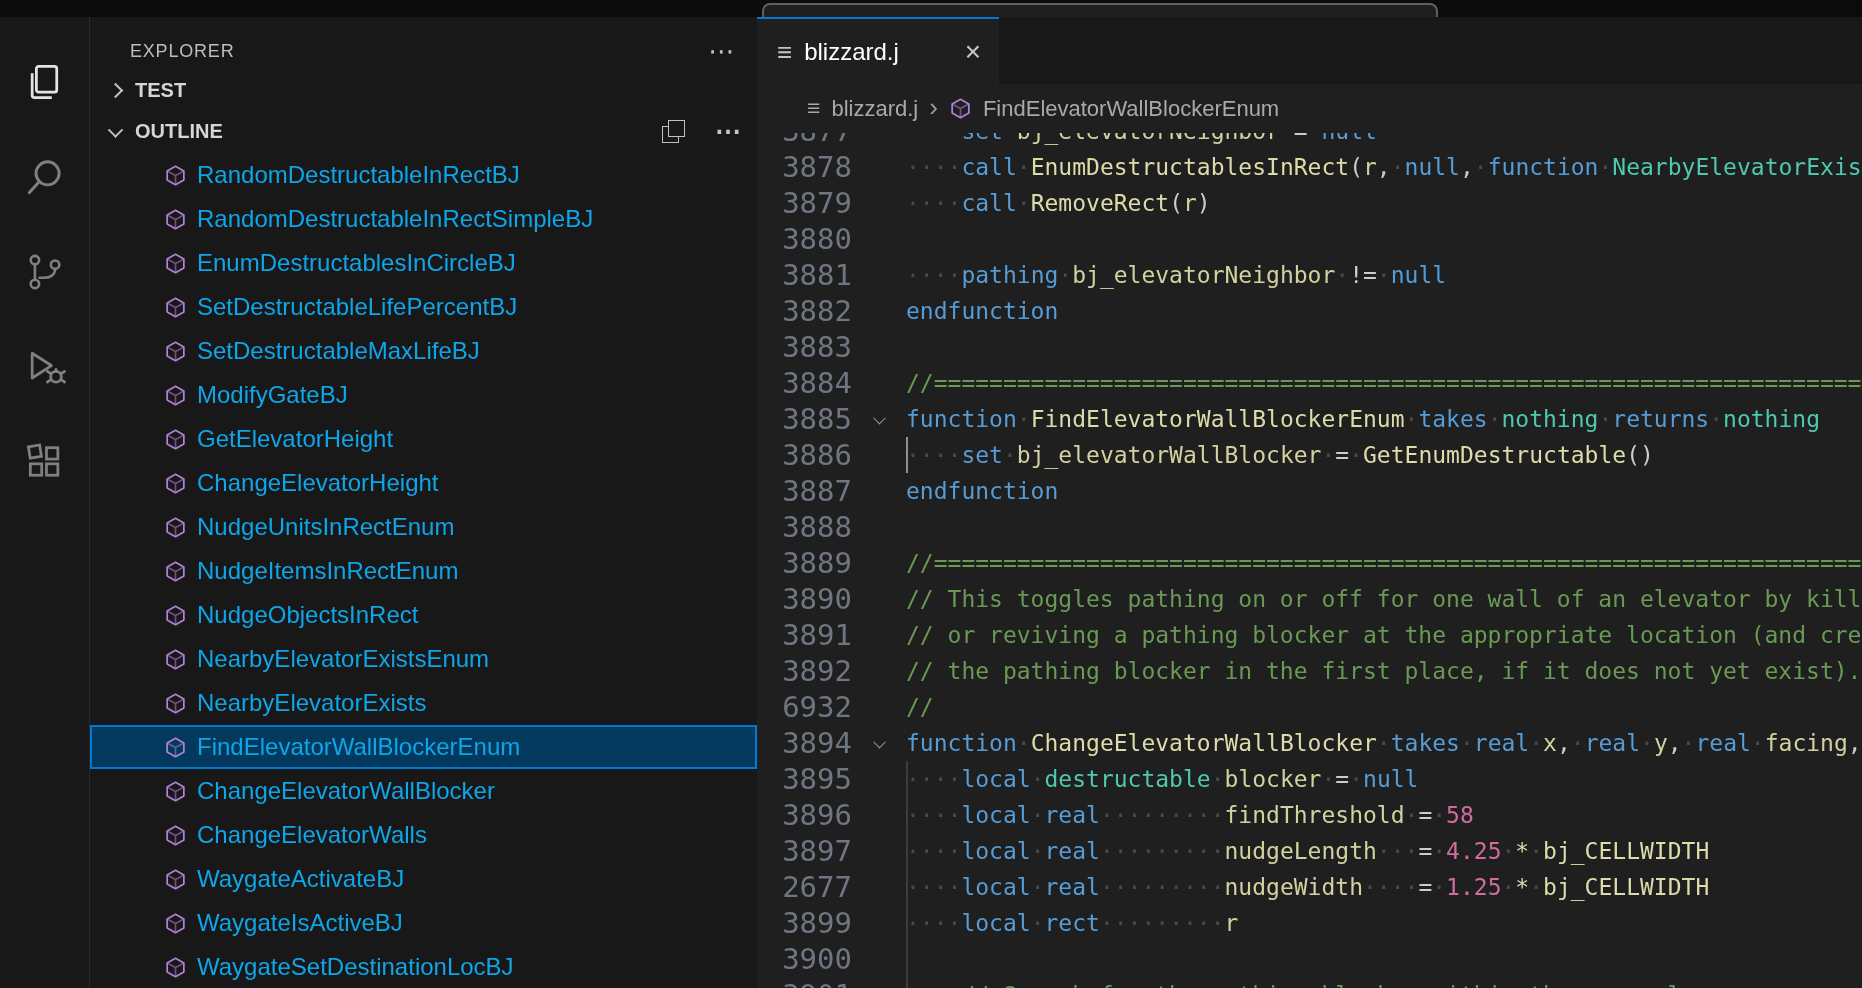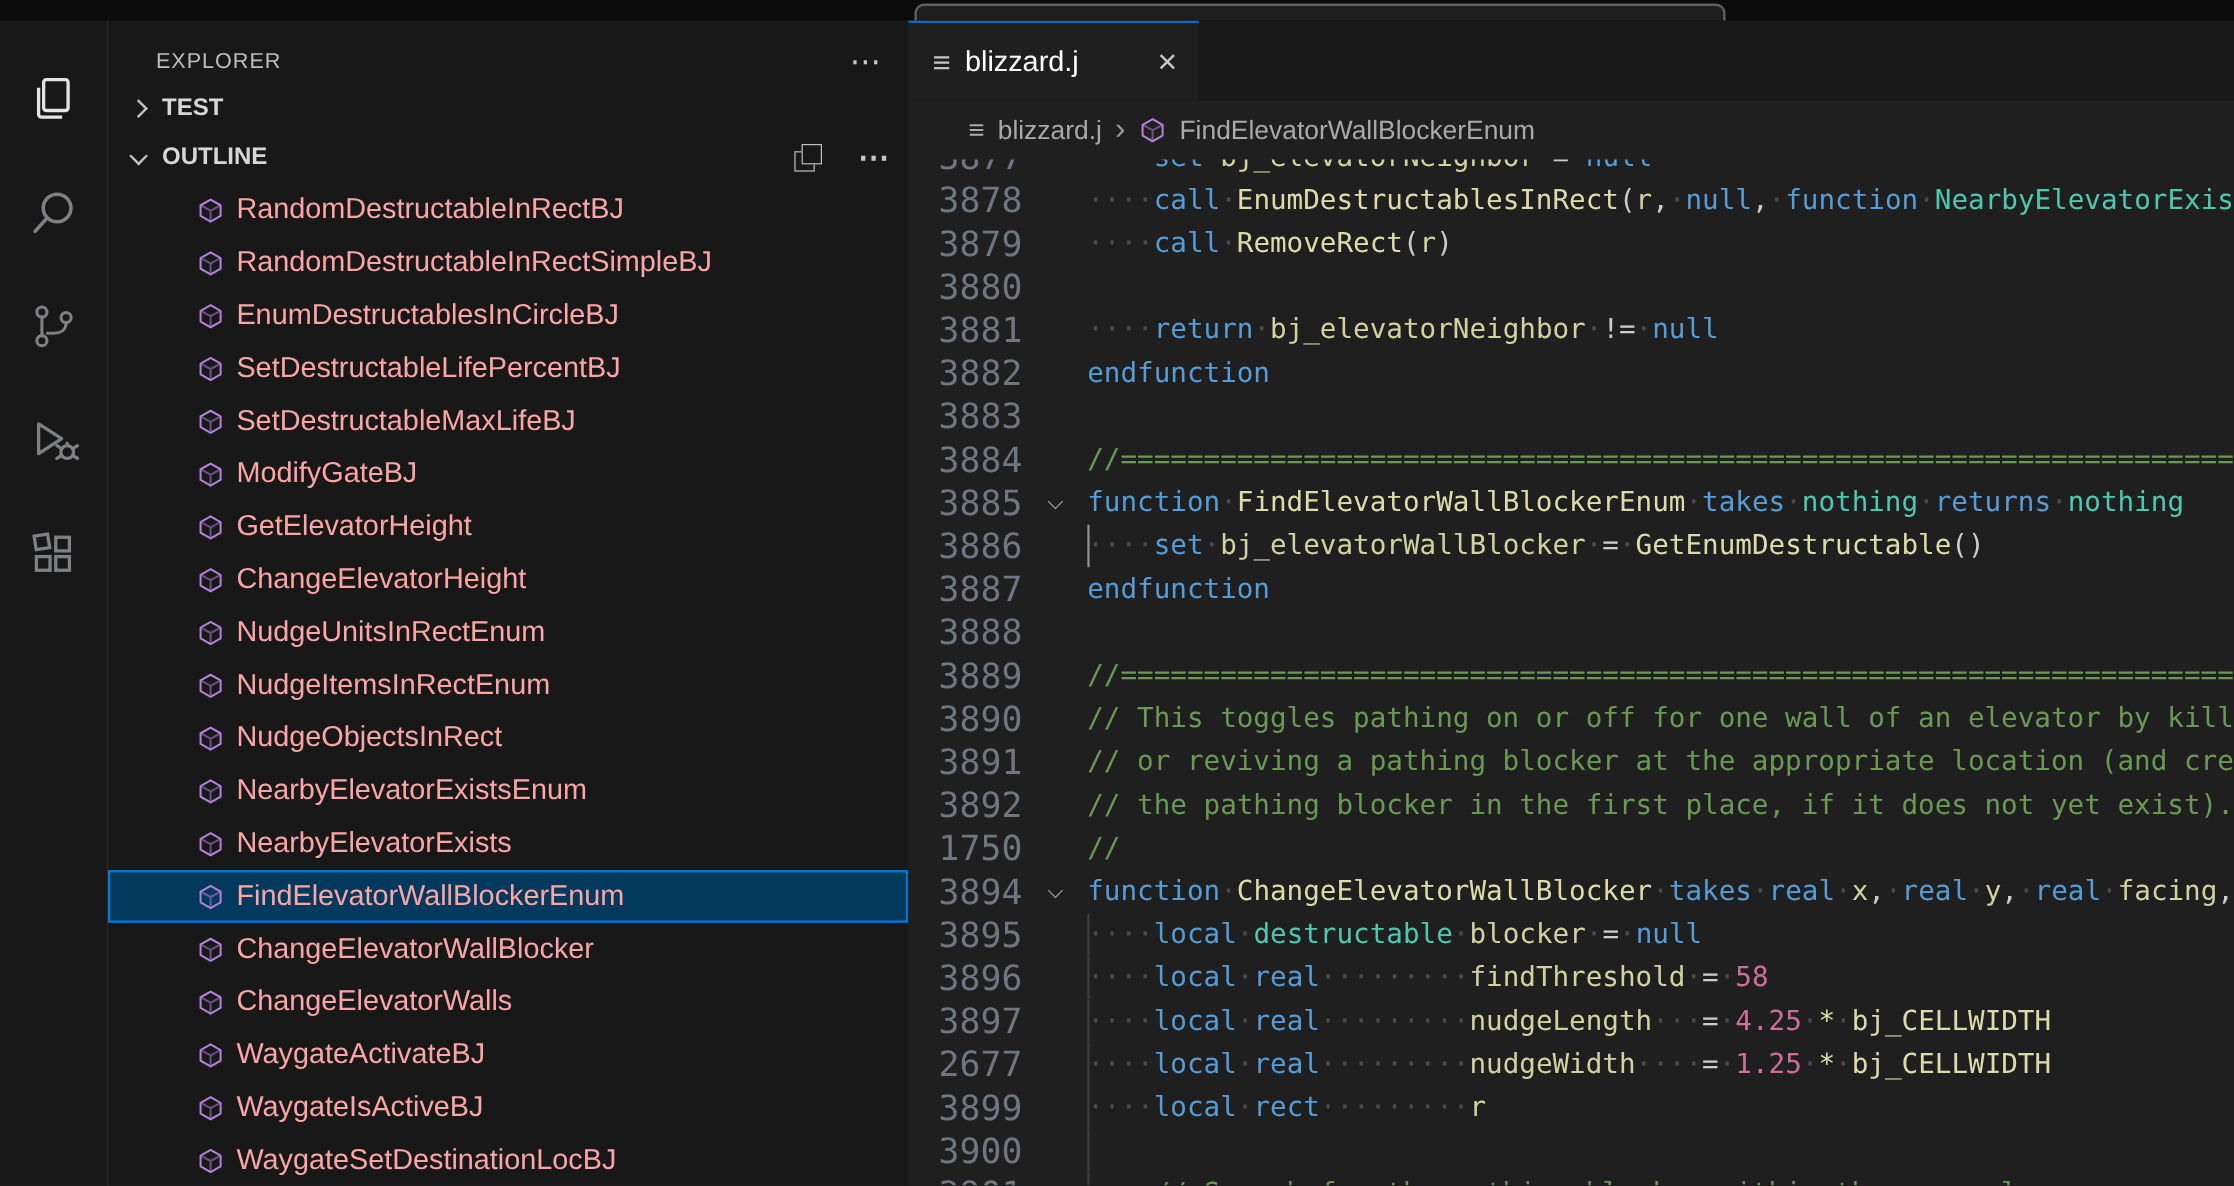--- a/index.html
+++ b/index.html
@@ -57,21 +57,21 @@
   .chev.right{ transform:rotate(-45deg); }
   .chev.down{ transform:rotate(45deg) translate(-1px,-1px); }
   .chev.fold{ width:9px; height:9px; border-width:1.8px; border-color:#9d9d9d; transform:rotate(45deg) translate(-1px,-1px); }
   .dup-icon{ position:relative; width:23px; height:23px; margin-right:16px; flex:none; }
   .dup-icon::before{ content:""; position:absolute; left:0; bottom:0; width:15px; height:15px; border:1.6px solid #c0c0c0; }
   .dup-icon::after{ content:""; position:absolute; right:0; top:0; width:15px; height:15px; border:1.6px solid #c0c0c0; background:#181818; }
 
   .outline-list{ flex:1; overflow:hidden; }
   .outline-row{
     height:44px; display:flex; align-items:center; gap:10px; padding-left:74px;
-    font-size:24px; color:#fca5a5; white-space:nowrap;
+    font-size:24px; color:#0ea5e9; white-space:nowrap;
   }
   .outline-row.selected{
     background:var(--c-selection);
     outline:2px solid var(--c-accent); outline-offset:-2px;
   }
   .symbol-icon{ width:23px; height:23px; flex:none; color:var(--c-symbol); display:inline-flex; }
   .symbol-icon svg{ width:23px; height:23px; }
 
   
   .editor{ flex:1; min-width:0; display:flex; flex-direction:column; background:#1f1f1f; }
@@ -399,21 +399,21 @@
             <span class="content"><span class="tok-ws">····</span><span class="tok-kw">call</span><span class="tok-ws">·</span><span class="tok-fn">RemoveRect</span><span class="tok-pu">(</span><span class="tok-va">r</span><span class="tok-pu">)</span></span>
           </div>
           <div class="code-line">
             <span class="ln">3880</span>
             <span class="foldcol"></span>
             <span class="content"></span>
           </div>
           <div class="code-line">
             <span class="ln">3881</span>
             <span class="foldcol"></span>
-            <span class="content"><span class="tok-ws">····</span><span class="tok-kw">return</span><span class="tok-ws">·</span><span class="tok-va">bj_elevatorNeighbor</span><span class="tok-ws">·</span><span class="tok-pu">!=</span><span class="tok-ws">·</span><span class="tok-kw">null</span></span>
+            <span class="content"><span class="tok-ws">····</span><span class="tok-kw">pathing</span><span class="tok-ws">·</span><span class="tok-va">bj_elevatorNeighbor</span><span class="tok-ws">·</span><span class="tok-pu">!=</span><span class="tok-ws">·</span><span class="tok-kw">null</span></span>
           </div>
           <div class="code-line">
             <span class="ln">3882</span>
             <span class="foldcol"></span>
             <span class="content"><span class="tok-kw">endfunction</span></span>
           </div>
           <div class="code-line">
             <span class="ln">3883</span>
             <span class="foldcol"></span>
             <span class="content"></span>
@@ -459,21 +459,21 @@
             <span class="ln">3891</span>
             <span class="foldcol"></span>
             <span class="content"><span class="tok-cm">// or reviving a pathing blocker at the appropriate location (and creating</span></span>
           </div>
           <div class="code-line">
             <span class="ln">3892</span>
             <span class="foldcol"></span>
             <span class="content"><span class="tok-cm">// the pathing blocker in the first place, if it does not yet exist).</span></span>
           </div>
           <div class="code-line">
-            <span class="ln">1750</span>
+            <span class="ln">6932</span>
             <span class="foldcol"></span>
             <span class="content"><span class="tok-cm">//</span></span>
           </div>
           <div class="code-line">
             <span class="ln">3894</span>
             <span class="foldcol">
               <span class="chev fold"></span>
             </span>
             <span class="content"><span class="tok-kw">function</span><span class="tok-ws">·</span><span class="tok-fn">ChangeElevatorWallBlocker</span><span class="tok-ws">·</span><span class="tok-kw">takes</span><span class="tok-ws">·</span><span class="tok-kw">real</span><span class="tok-ws">·</span><span class="tok-va">x</span><span class="tok-pu">,</span><span class="tok-ws">·</span><span class="tok-kw">real</span><span class="tok-ws">·</span><span class="tok-va">y</span><span class="tok-pu">,</span><span class="tok-ws">·</span><span class="tok-kw">real</span><span class="tok-ws">·</span><span class="tok-va">facing</span><span class="tok-pu">,</span><span class="tok-ws">·</span></span>
           </div>

